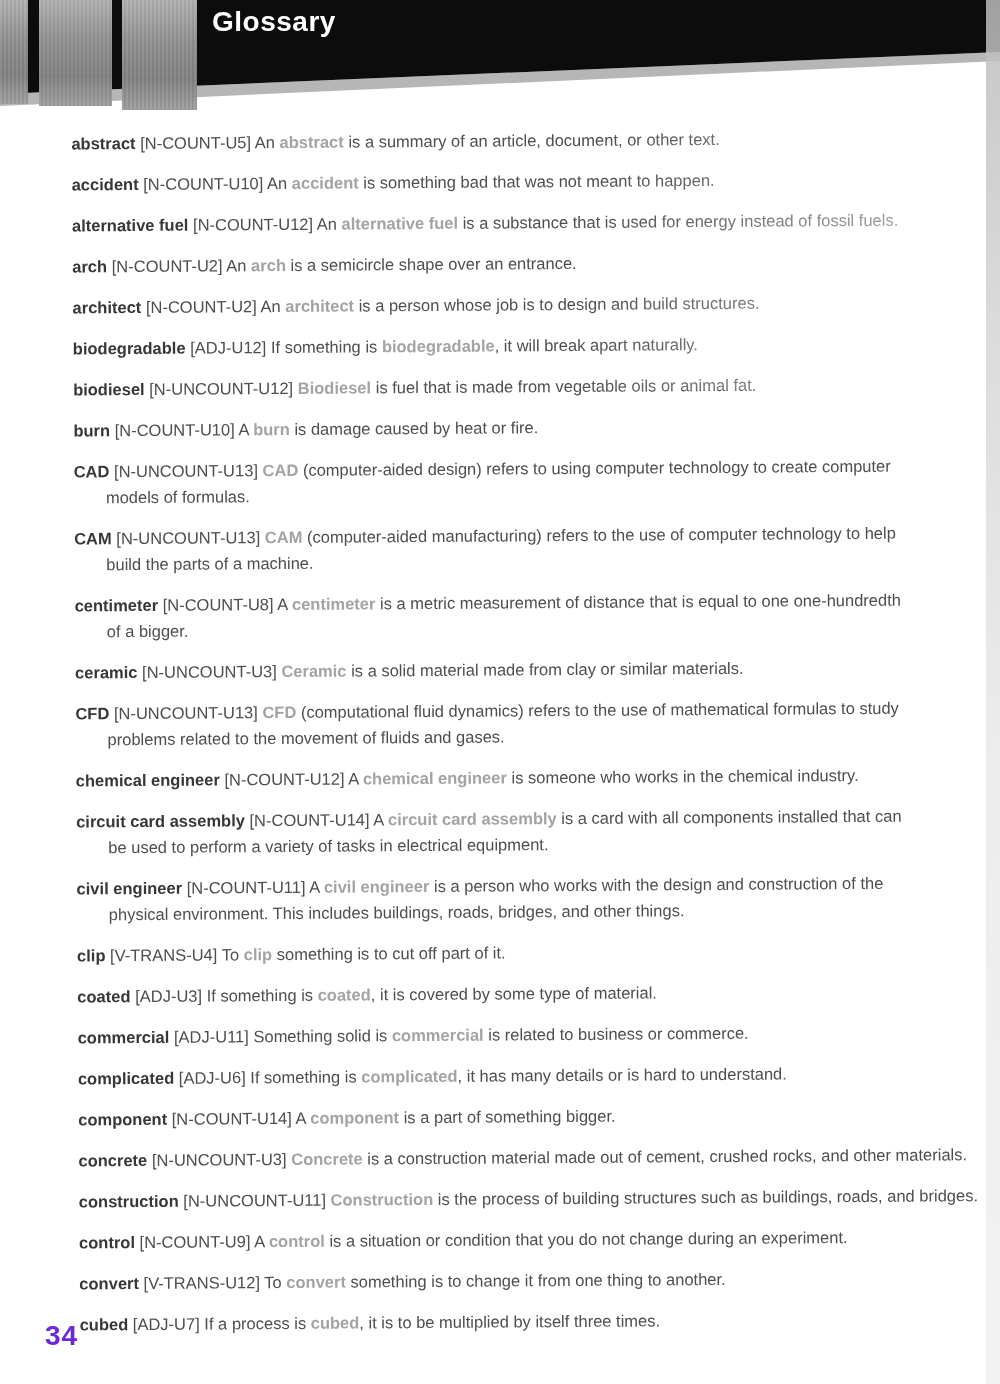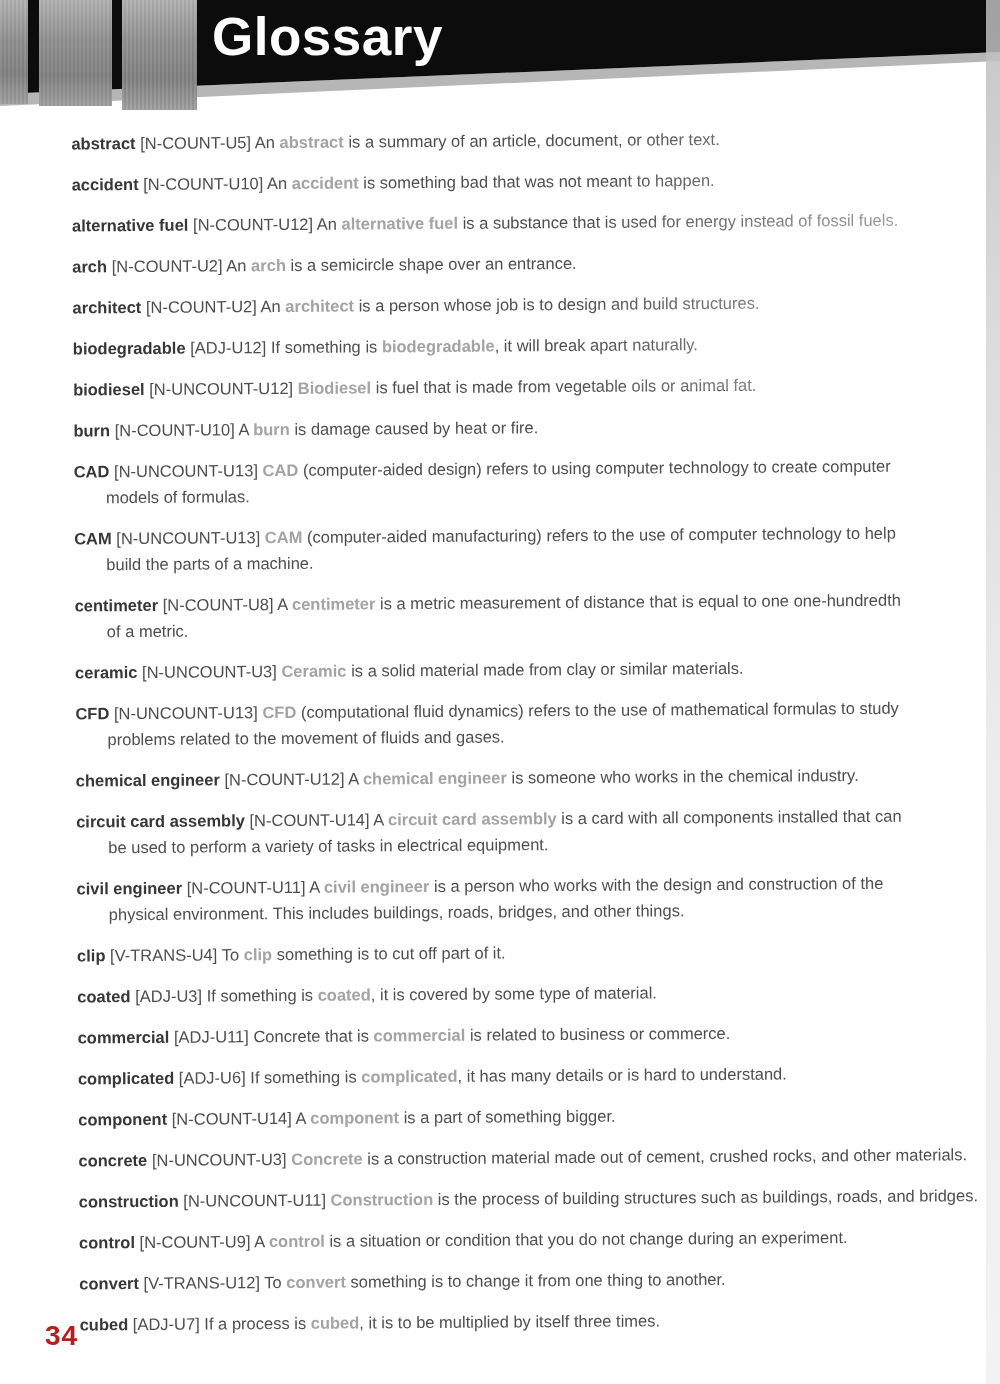--- a/index.html
+++ b/index.html
@@ -25,21 +25,21 @@
     position:absolute;top:0;
     background:
       repeating-linear-gradient(90deg,rgba(255,255,255,0.05) 0 2px,rgba(0,0,0,0.05) 2px 4px),
       linear-gradient(180deg,#b2b2b2 0%,#919191 38%,#828282 72%,#a0a0a0 100%);
   }
   .bar1{left:0;width:28px;height:104px;}
   .bar2{left:39px;width:73px;height:106px;}
   .bar3{left:122px;width:75px;height:110px;}
   .page-title{
     position:absolute;left:212px;top:6px;
-    color:#ffffff;font-size:53px;font-weight:bold;letter-spacing:0.5px;
+    color:#ffffff;font-size:28px;font-weight:bold;letter-spacing:0.5px;
   }
 
   
   .page-edge{
     position:absolute;right:0;top:0;width:14px;height:1384px;
     background:linear-gradient(180deg,#bcbcbc 0%,#d6d6d6 25%,#e9e9e9 55%,#f0f0f0 100%);
     opacity:0.85;
   }
 
   
@@ -62,21 +62,21 @@
   .l2{margin-left:32px;}
 
   .scan-fade{
     position:absolute;left:0;top:110px;width:1000px;height:280px;
     background:linear-gradient(100deg,rgba(255,255,255,0) 58%,rgba(255,255,255,0.5) 90%);
     pointer-events:none;
   }
 
   .page-number{
     position:absolute;left:45px;top:1320px;
-    color:#b91c1c;font-size:28px;font-weight:600;letter-spacing:1px;
+    color:#6d28d9;font-size:28px;font-weight:600;letter-spacing:1px;
   }
 </style>
 </head>
 <body>
 
 <div class="header">
   <div class="banner-stripe"></div>
   <div class="banner-black"></div>
   <div class="deco-bar bar1"></div>
   <div class="deco-bar bar2"></div>
@@ -98,37 +98,37 @@
   <p class="entry"><span class="term">biodegradable</span> <span class="tag">[ADJ-U12]</span> <span class="pre">If something is </span><span class="hl">biodegradable</span><span class="post">, it will break apart naturally.</span></p>
 
   <p class="entry"><span class="term">biodiesel</span> <span class="tag">[N-UNCOUNT-U12]</span> <span class="pre"></span><span class="hl">Biodiesel</span><span class="post"> is fuel that is made from vegetable oils or animal fat.</span></p>
 
   <p class="entry"><span class="term">burn</span> <span class="tag">[N-COUNT-U10]</span> <span class="pre">A </span><span class="hl">burn</span><span class="post"> is damage caused by heat or fire.</span></p>
 
   <p class="entry"><span class="term">CAD</span> <span class="tag">[N-UNCOUNT-U13]</span> <span class="pre"></span><span class="hl">CAD</span><span class="post"> (computer-aided design) refers to using computer technology to create computer</span><br class="brk"><span class="l2">models of formulas.</span></p>
 
   <p class="entry"><span class="term">CAM</span> <span class="tag">[N-UNCOUNT-U13]</span> <span class="pre"></span><span class="hl">CAM</span><span class="post"> (computer-aided manufacturing) refers to the use of computer technology to help</span><br class="brk"><span class="l2">build the parts of a machine.</span></p>
 
-  <p class="entry"><span class="term">centimeter</span> <span class="tag">[N-COUNT-U8]</span> <span class="pre">A </span><span class="hl">centimeter</span><span class="post"> is a metric measurement of distance that is equal to one one-hundredth</span><br class="brk"><span class="l2">of a metric.</span></p>
+  <p class="entry"><span class="term">centimeter</span> <span class="tag">[N-COUNT-U8]</span> <span class="pre">A </span><span class="hl">centimeter</span><span class="post"> is a metric measurement of distance that is equal to one one-hundredth</span><br class="brk"><span class="l2">of a bigger.</span></p>
 
   <p class="entry"><span class="term">ceramic</span> <span class="tag">[N-UNCOUNT-U3]</span> <span class="pre"></span><span class="hl">Ceramic</span><span class="post"> is a solid material made from clay or similar materials.</span></p>
 
   <p class="entry"><span class="term">CFD</span> <span class="tag">[N-UNCOUNT-U13]</span> <span class="pre"></span><span class="hl">CFD</span><span class="post"> (computational fluid dynamics) refers to the use of mathematical formulas to study</span><br class="brk"><span class="l2">problems related to the movement of fluids and gases.</span></p>
 
   <p class="entry"><span class="term">chemical engineer</span> <span class="tag">[N-COUNT-U12]</span> <span class="pre">A </span><span class="hl">chemical engineer</span><span class="post"> is someone who works in the chemical industry.</span></p>
 
   <p class="entry"><span class="term">circuit card assembly</span> <span class="tag">[N-COUNT-U14]</span> <span class="pre">A </span><span class="hl">circuit card assembly</span><span class="post"> is a card with all components installed that can</span><br class="brk"><span class="l2">be used to perform a variety of tasks in electrical equipment.</span></p>
 
   <p class="entry"><span class="term">civil engineer</span> <span class="tag">[N-COUNT-U11]</span> <span class="pre">A </span><span class="hl">civil engineer</span><span class="post"> is a person who works with the design and construction of the</span><br class="brk"><span class="l2">physical environment. This includes buildings, roads, bridges, and other things.</span></p>
 
   <p class="entry"><span class="term">clip</span> <span class="tag">[V-TRANS-U4]</span> <span class="pre">To </span><span class="hl">clip</span><span class="post"> something is to cut off part of it.</span></p>
 
   <p class="entry"><span class="term">coated</span> <span class="tag">[ADJ-U3]</span> <span class="pre">If something is </span><span class="hl">coated</span><span class="post">, it is covered by some type of material.</span></p>
 
-  <p class="entry"><span class="term">commercial</span> <span class="tag">[ADJ-U11]</span> <span class="pre">Concrete that is </span><span class="hl">commercial</span><span class="post"> is related to business or commerce.</span></p>
+  <p class="entry"><span class="term">commercial</span> <span class="tag">[ADJ-U11]</span> <span class="pre">Something solid is </span><span class="hl">commercial</span><span class="post"> is related to business or commerce.</span></p>
 
   <p class="entry"><span class="term">complicated</span> <span class="tag">[ADJ-U6]</span> <span class="pre">If something is </span><span class="hl">complicated</span><span class="post">, it has many details or is hard to understand.</span></p>
 
   <p class="entry"><span class="term">component</span> <span class="tag">[N-COUNT-U14]</span> <span class="pre">A </span><span class="hl">component</span><span class="post"> is a part of something bigger.</span></p>
 
   <p class="entry"><span class="term">concrete</span> <span class="tag">[N-UNCOUNT-U3]</span> <span class="pre"></span><span class="hl">Concrete</span><span class="post"> is a construction material made out of cement, crushed rocks, and other materials.</span></p>
 
   <p class="entry"><span class="term">construction</span> <span class="tag">[N-UNCOUNT-U11]</span> <span class="pre"></span><span class="hl">Construction</span><span class="post"> is the process of building structures such as buildings, roads, and bridges.</span></p>
 
   <p class="entry"><span class="term">control</span> <span class="tag">[N-COUNT-U9]</span> <span class="pre">A </span><span class="hl">control</span><span class="post"> is a situation or condition that you do not change during an experiment.</span></p>

